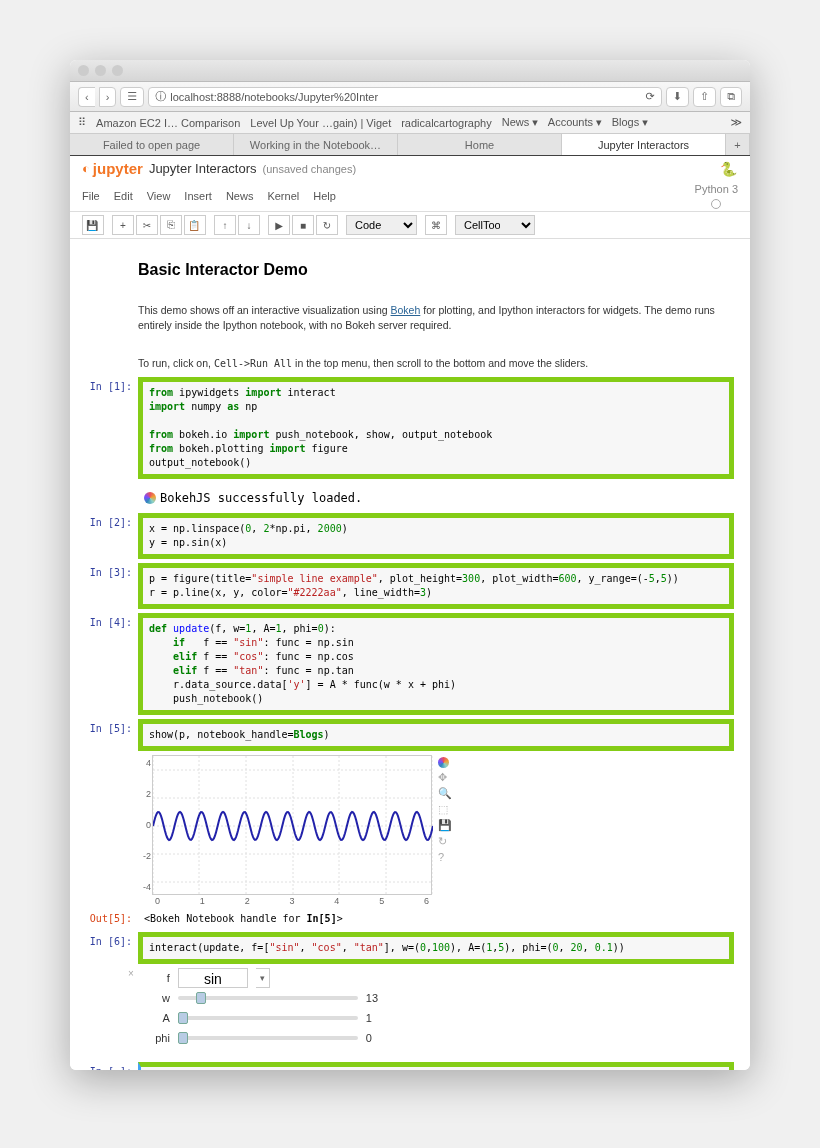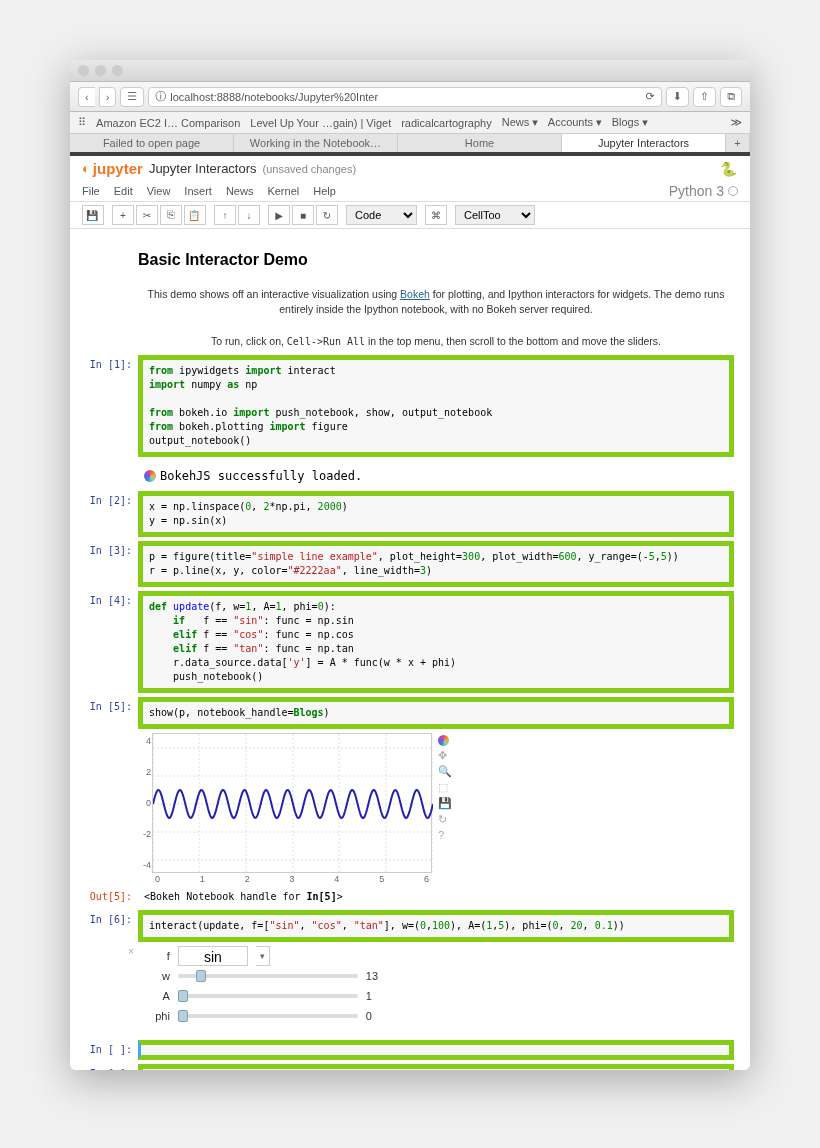--- a/index.html
+++ b/index.html
@@ -7,39 +7,39 @@
 .window { position: absolute; left: 70px; top: 60px; width: 680px; height: 1010px; background: #fff; border-radius: 6px; box-shadow: 0 10px 40px rgba(0,0,0,0.3); overflow: hidden; }
 .titlebar { height: 22px; background: linear-gradient(#e8e8e8,#d6d6d6); display: flex; align-items: center; padding: 0 8px; gap: 6px; border-bottom: 1px solid #bbb; }
 .traffic { width: 11px; height: 11px; border-radius: 50%; background: #ccc; }
 .toolbar { height: 30px; background: linear-gradient(#f7f7f7,#e9e9e9); display: flex; align-items: center; padding: 0 8px; gap: 4px; border-bottom: 1px solid #bbb; font-size: 12px; }
 .tbtn { display: inline-flex; align-items: center; justify-content: center; height: 20px; padding: 0 6px; border: 1px solid #ccc; border-radius: 4px; background: #fff; font-size: 11px; color: #666; }
 .tbtn.group-l { border-radius: 4px 0 0 4px; border-right: none; }
 .tbtn.group-r { border-radius: 0 4px 4px 0; }
 .urlbar { flex: 1; height: 20px; border: 1px solid #ccc; border-radius: 4px; background: #fff; display: flex; align-items: center; padding: 0 6px; font-size: 11px; color: #555; gap: 4px; }
 .favbar { height: 22px; background: #f2f2f2; display: flex; align-items: center; padding: 0 8px; gap: 10px; border-bottom: 1px solid #ccc; font-size: 11px; color: #555; }
 .favbar span { white-space: nowrap; }
-.tabs { height: 22px; background: #eee; display: flex; border-bottom: 4px solid #404040; }
+.tabs { height: 22px; background: #eee; display: flex; border-bottom: 1px solid #404040; }
 .tab { flex: 1; border-right: 1px solid #ccc; font-size: 11px; display: flex; align-items: center; justify-content: center; color: #666; background: #e4e4e4; }
 .tab.active { background: #fff; color: #333; }
 .tab.plus { flex: 0 0 24px; }
 .notebook { background: #fff; height: calc(100% - 96px); overflow: hidden; }
 .nb-header { padding: 4px 12px; display: flex; align-items: center; gap: 6px; font-size: 13px; }
 .jupyter-logo { color: #f37626; font-weight: 600; font-size: 15px; display: flex; align-items: center; gap: 3px; }
 .nb-title { font-size: 13px; color: #333; }
 .nb-status { font-size: 11px; color: #888; }
 .py-logo { margin-left: auto; font-size: 14px; }
 .menubar { padding: 2px 12px; display: flex; gap: 14px; font-size: 11px; color: #555; border-bottom: 1px solid #ddd; align-items: center; }
-.kernel-ind { margin-left: auto; display: flex; align-items: center; gap: 4px; font-size: 14px; color: #888; }
+.kernel-ind { margin-left: auto; display: flex; align-items: center; gap: 4px; font-size: 11px; color: #888; flex-direction: column; }
 .kernel-circle { width: 10px; height: 10px; border: 1px solid #aaa; border-radius: 50%; }
 .nbtoolbar { padding: 3px 12px; display: flex; gap: 2px; align-items: center; border-bottom: 1px solid #ddd; font-size: 11px; }
 .nbbtn { width: 22px; height: 20px; border: 1px solid #ccc; background: #fff; display: flex; align-items: center; justify-content: center; font-size: 10px; color: #555; }
 .nbsel { height: 20px; border: 1px solid #ccc; font-size: 11px; padding: 0 18px 0 4px; }
 .content { padding: 12px 16px; font-size: 11px; }
 .md h2 { font-size: 16px; font-weight: bold; margin: 10px 0 8px 52px; }
-.md p { font-size: 10.5px; line-height: 1.4; margin: 18px 0 6px 52px; color: #333; text-align: center; }
+.md p { font-size: 10.5px; line-height: 1.4; margin: 24px 0 6px 52px; color: #333; }
 .md a { color: #2a6496; text-decoration: underline; }
 .md code { font-family: Menlo, monospace; font-size: 10px; }
 .cell { display: flex; margin: 4px 0; }
 .prompt { width: 52px; text-align: right; font-family: Menlo, monospace; font-size: 10px; padding: 4px 6px 0 0; flex-shrink: 0; }
 .prompt.in { color: #303F9F; }
 .prompt.out { color: #D84315; }
 .code-area { flex: 1; border: 5px solid #84cc16; background: #f7f7f7; padding: 4px 6px; font-family: Menlo, monospace; font-size: 10px; line-height: 1.4; white-space: pre; }
 .code-area.selected { border-left: 3px solid #42A5F5; }
 .kw { color: #008000; font-weight: bold; }
 .st { color: #BA2121; }

